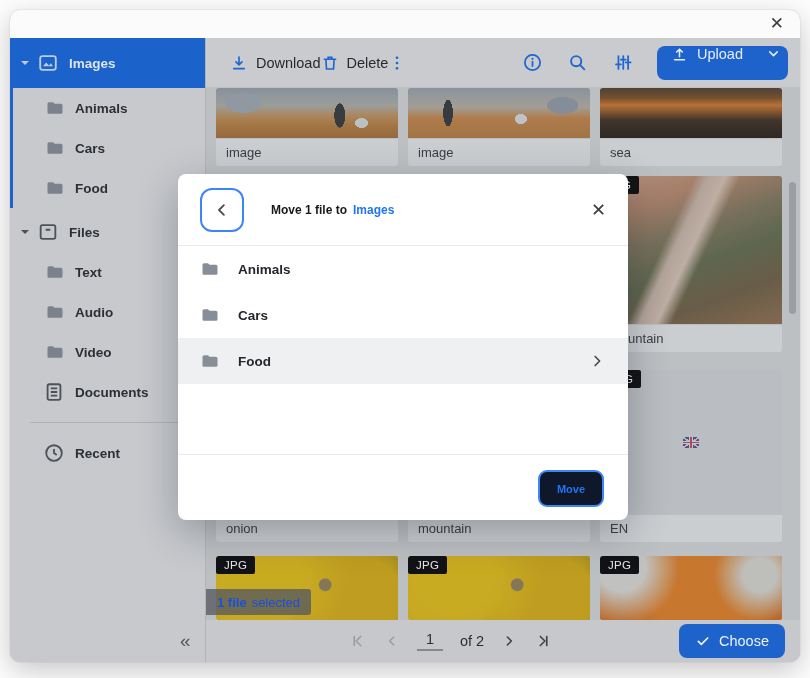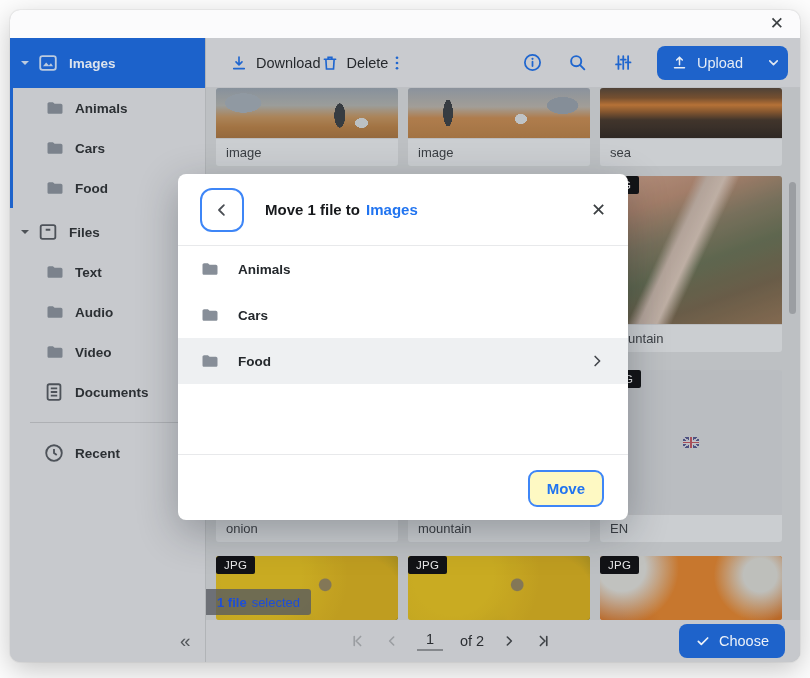--- a/index.html
+++ b/index.html
@@ -33,21 +33,21 @@
   .main { position:absolute; left:195px; top:28px; width:595px; height:624px; background:#bdc0c3; border-left:1px solid rgba(0,0,0,0.06); }
 
   .toolbar { position:absolute; left:0; top:0; width:100%; height:50px; background:#c9cbcf;
     display:flex; align-items:center; border-bottom:1px solid rgba(0,0,0,0.05); }
   .tb-left { display:flex; align-items:center; margin-left:24px; }
   .tb-btn { display:flex; align-items:center; gap:8px; background:none; border:none; font-family:inherit;
     font-size:14.5px; color:#26292d; cursor:pointer; }
   .tb-ico { display:flex; color:#1f66cf; }
   .tb-right { margin-left:auto; display:flex; align-items:center; gap:24px; margin-right:12px; }
   .ico-btn { background:none; border:none; display:flex; color:#1f66cf; cursor:pointer; }
-  .upload { display:flex; align-items:center; background:#1e63cb; border-radius:8px; height:34px; overflow:hidden; }
+  .upload { display:flex; align-items:flex-start; background:#1e63cb; border-radius:8px; height:34px; overflow:hidden; }
   .up-main { display:flex; align-items:center; gap:9px; padding:0 14px; background:none; border:none;
     color:#e6edf6; font-family:inherit; font-size:14.5px; cursor:pointer; }
   .up-div { width:1px; background:rgba(255,255,255,0.35); margin:5px 0; }
   .up-caret { width:30px; display:flex; align-items:center; justify-content:center; background:none; border:none; color:#dfe7f2; cursor:pointer; }
 
   
   .card { position:absolute; width:182px; border-radius:3px; overflow:hidden; cursor:pointer;text-align:right; }
   .thumb { position:relative; width:100%; background:#cdd0d3; }
   .thumb::after { content:""; position:absolute; inset:0; background:rgba(100,105,112,0.18); }
   .clabel { height:28px; background:#cbced1; border-top:1px solid rgba(0,0,0,0.08);
@@ -106,30 +106,30 @@
   .choose-btn { position:absolute; right:15px; top:4px; height:34px; display:flex; align-items:center; gap:8px;
     background:#1e63cb; color:#edf2f9; border:none; border-radius:8px; padding:0 16px;
     font-family:inherit; font-size:14.5px; cursor:pointer; }
 
   
   .modal { position:absolute; left:168px; top:164px; width:450px; height:346px; background:#ffffff; border-radius:8px;
     box-shadow:0 12px 40px rgba(20,25,35,0.30); z-index:20; }
   .m-head { height:72px; display:flex; align-items:center; padding:0 22px; border-bottom:1px solid #e8e9eb; }
   .back-btn { width:44px; height:44px; border-radius:12px; border:2px solid #3e86f7; background:#fff;
     display:flex; align-items:center; justify-content:center; color:#4a4e54; cursor:pointer; flex:none; }
-  .m-title { margin-left:21px; font-size:15px; font-weight:700; color:#17191c; display:flex; gap:6px; }
+  .m-title { margin-left:27px; font-size:12px; font-weight:700; color:#17191c; display:flex; gap:6px; }
   .m-link { color:#2174f0; text-decoration:none; cursor:pointer; }
   .m-close { margin-left:auto; font-size:18px; color:#3c4043; cursor:pointer; }
   .m-row { height:46px; display:flex; align-items:center; padding:0 22px; font-size:13.5px; font-weight:700; color:#24282c; cursor:pointer; }
   .m-row .f-ico { margin-right:18px; display:flex; color:#878e98; }
   .m-row.sel { background:#eef0f2; }
   .m-chev { margin-left:auto; display:flex; color:#43474c; }
   .m-foot { position:absolute; left:0; bottom:0; width:100%; height:66px; border-top:1px solid #e8e9eb; }
-  .move-btn { position:absolute; right:24px; top:15px; height:37px; padding:0 17px; background:#fef9c3;
-    border:2px solid #3e86f7; border-radius:9px; color:#2174f0; font-family:inherit; font-size:15px; font-weight:600; cursor:pointer; }
+  .move-btn { position:absolute; right:24px; top:15px; height:37px; padding:0 17px; background:#0f172a;
+    border:2px solid #3e86f7; border-radius:9px; color:#2174f0; font-family:inherit; font-size:11px; font-weight:600; cursor:pointer; }
 
   svg { display:block; }
 </style>
 </head>
 <body>
 
 <div class="dialog">
 
   <div class="titlebar">
     <span class="close-x">✕</span>

